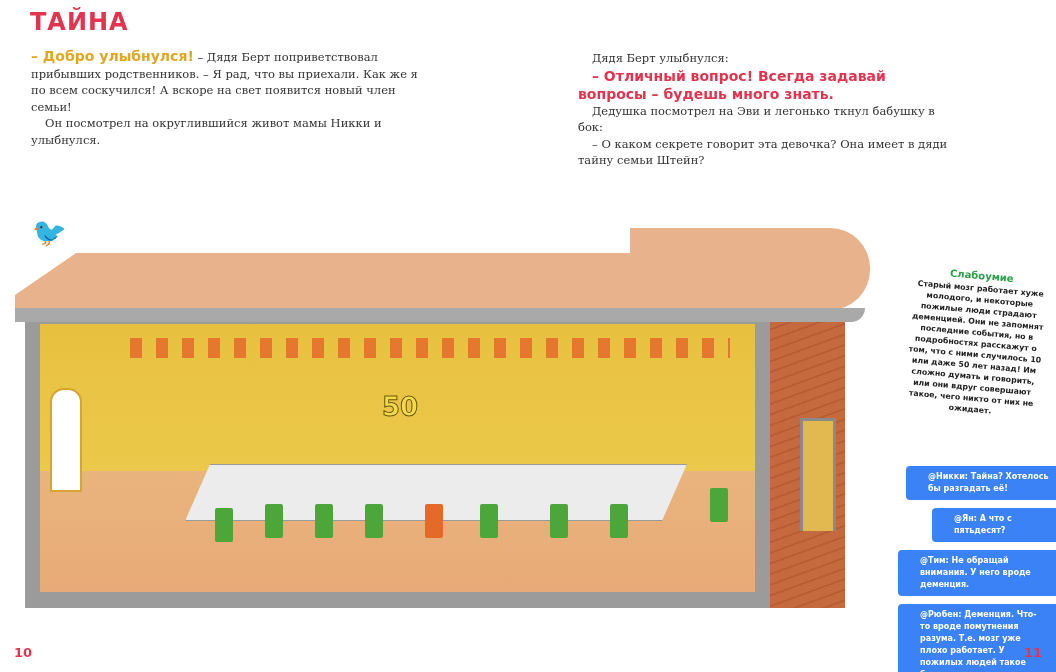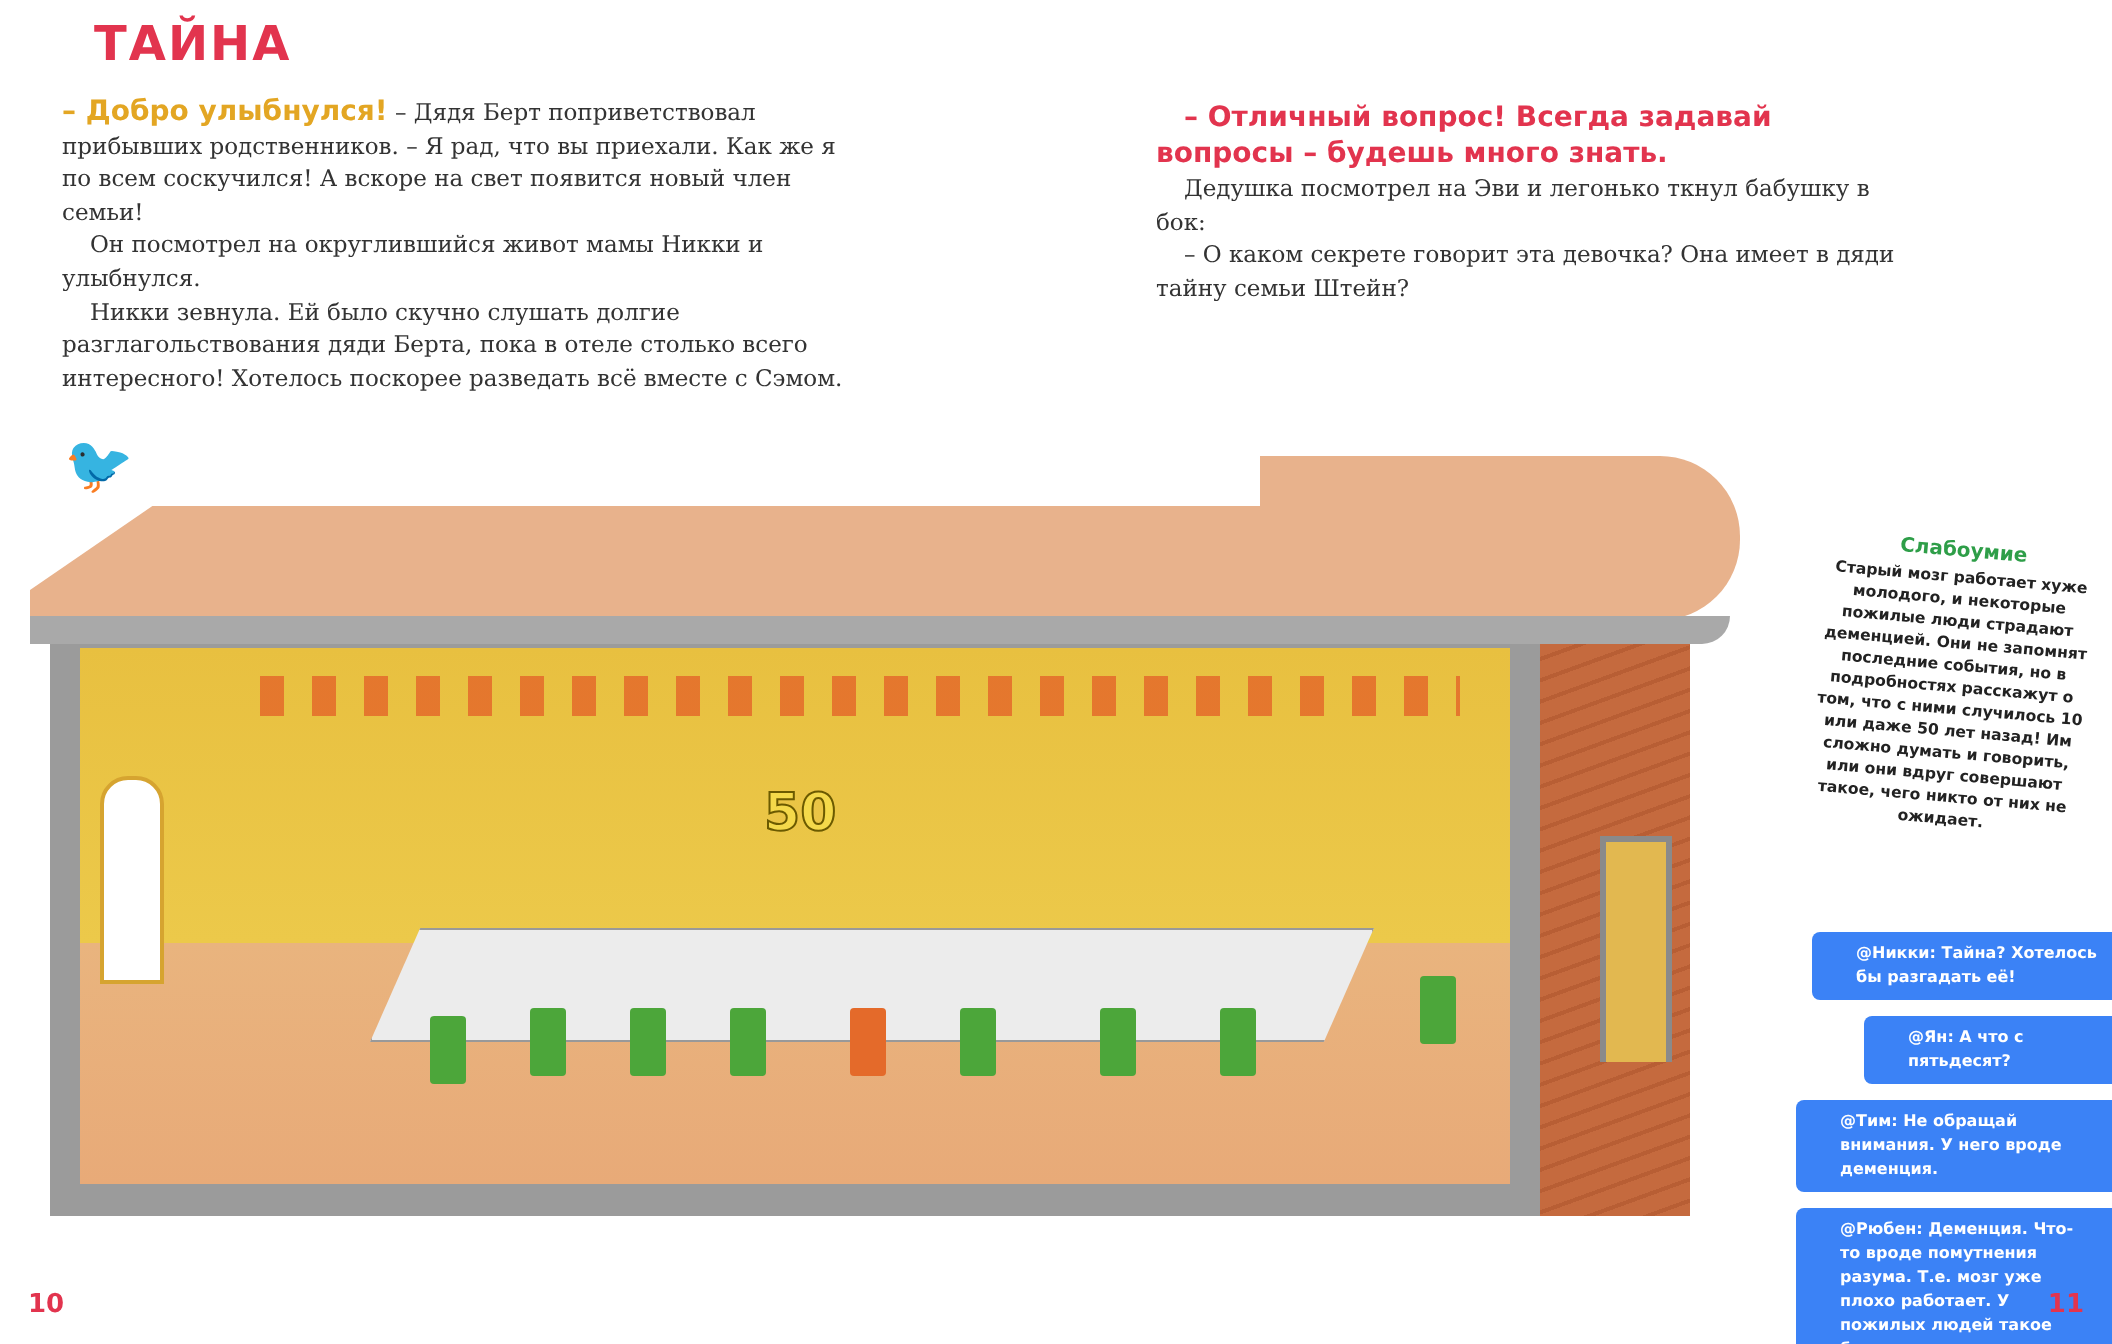--- a/index.html
+++ b/index.html
@@ -1,21 +1,21 @@
 <!DOCTYPE html>
 <html><head>
 <meta charset="utf-8">
 <style>
   html, body { margin: 0; padding: 0; }
   body {
     width: 1056px; height: 672px; position: relative; overflow: hidden;
     background: #ffffff; font-family: "DejaVu Serif", serif; color: #222;
   }
   .title {
-    position: absolute; left: 47px; top: 8px;
+    position: absolute; left: 30px; top: 8px;
     font-family: "DejaVu Sans", sans-serif; font-weight: bold;
     font-size: 24px; color: #e2344e; letter-spacing: 1px;
   }
   .col {
     position: absolute; font-size: 11.5px; line-height: 16.6px; color: #333;
   }
   .col p { margin: 0; }
   .col p.ind { text-indent: 14px; }
   .col-left { left: 31px; top: 48px; width: 392px; }
   .col-right { left: 578px; top: 50px; width: 380px; }
@@ -112,24 +112,24 @@
   .b4 { width: 126px; margin-left: 0; }
 </style>
 </head>
 <body>
 
 <div class="title">ТАЙНА</div>
 
 <div class="col col-left">
   <p><span class="hl-yellow">– Добро улыбнулся!</span><span> – Дядя Берт поприветствовал прибывших родственников. – Я рад, что вы приехали. Как же я по всем соскучился! А вскоре на свет появится новый член семьи!</span></p>
   <p class="ind">Он посмотрел на округлившийся живот мамы Никки и улыбнулся.</p>
-  <p class="ind">Никки зевнула. Ей было скучно слушать долгие разглагольствования дяди Берта, пока в отеле столько всего интересного! Хотелось поскорее разведать всё вместе с Сэмом.</p>
 </div>
 
 <div class="col col-right">
+  <p class="ind">Дядя Берт улыбнулся:</p>
   <p class="hl-red" style="text-indent:14px">– Отличный вопрос! Всегда задавай вопросы – будешь много знать.</p>
   <p class="ind">Дедушка посмотрел на Эви и легонько ткнул бабушку в бок:</p>
   <p class="ind">– О каком секрете говорит эта девочка? Она имеет в дяди тайну семьи Штейн?</p>
 </div>
 
 <div class="illus">
   <div class="roof-terrace"></div>
   <div class="roof"></div>
   <div class="stork">🐦</div>
   <div class="wall"></div>

